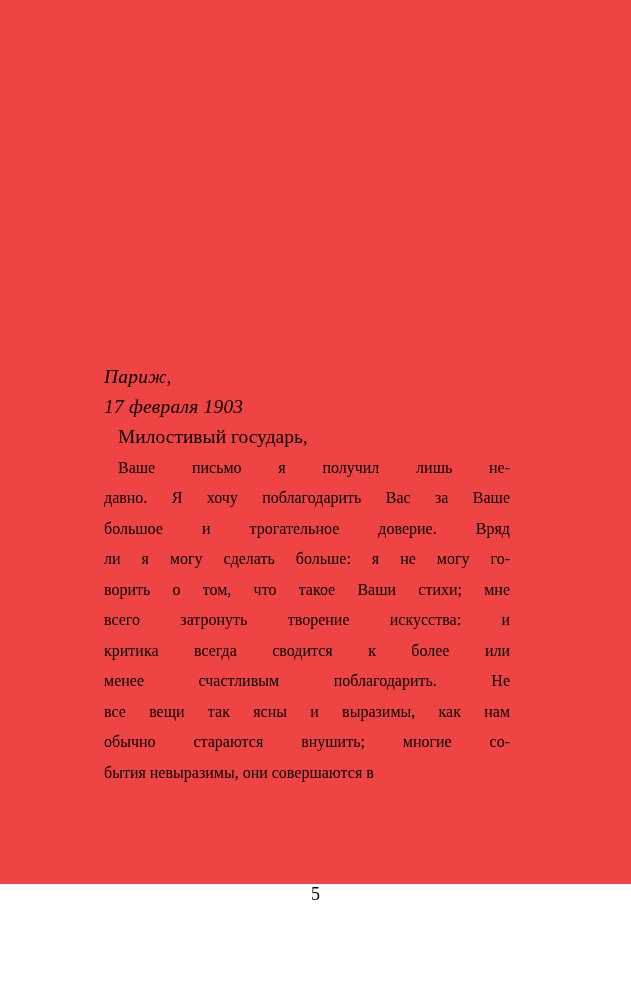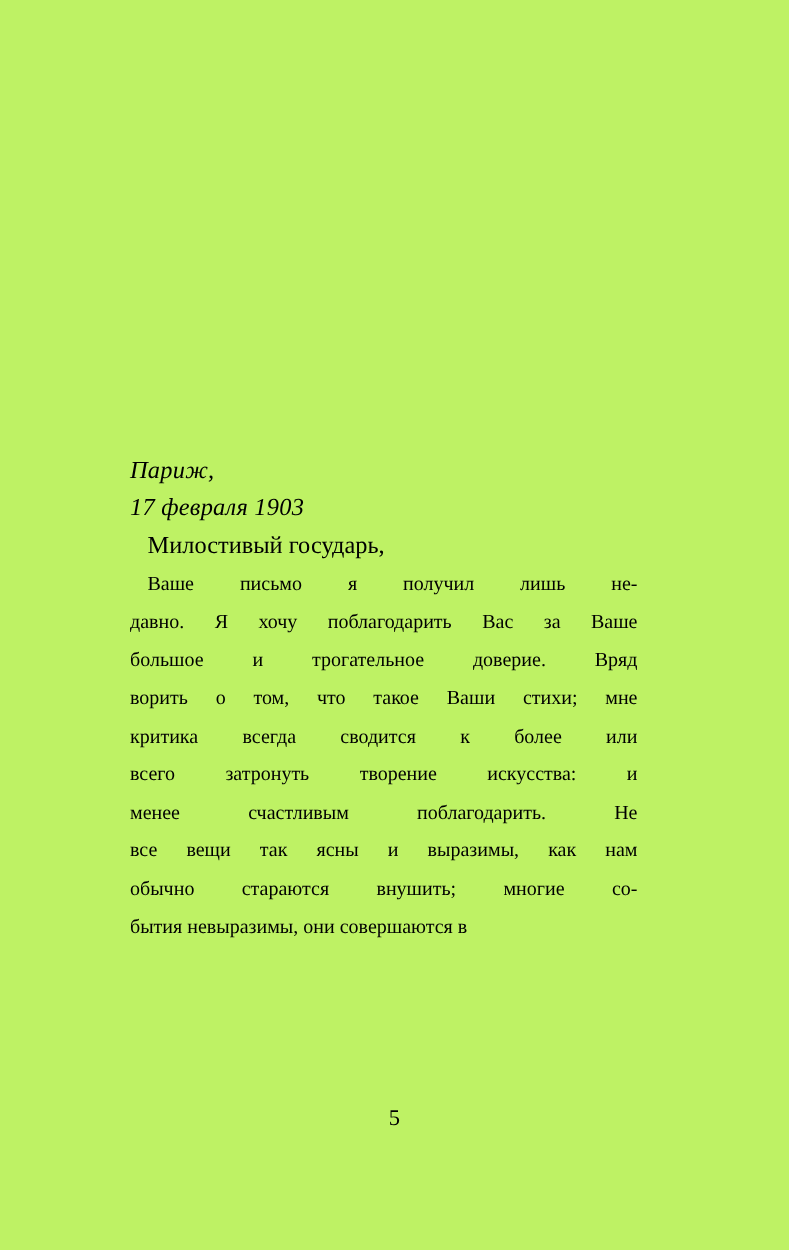--- a/index.html
+++ b/index.html
@@ -13,22 +13,22 @@
     position: relative;
     font-family: "Liberation Serif", "DejaVu Serif", serif;
     color: #000000;
     overflow: hidden;
   }
   .page {
     position: absolute;
     left: 0;
     top: 0;
     width: 631px;
-    height: 1000px;
-    background: #bef264;
+    height: 884px;
+    background: #ef4444;
   }
   .text-block {
     position: absolute;
     left: 104px;
     top: 362px;
     width: 406px;
   }
   .dateline {
     font-style: italic;
     font-size: 19.5px;
@@ -83,23 +83,24 @@
       <span class="line">Париж,</span>
       <span class="line">17 февраля 1903</span>
     </div>
 
     <div class="salutation">Милостивый государь,</div>
 
     <div class="body-para">
       <span class="ln j first">Ваше письмо я получил лишь не-</span>
       <span class="ln j">давно. Я хочу поблагодарить Вас за Ваше</span>
       <span class="ln j">большое и трогательное доверие. Вряд</span>
+      <span class="ln j">ли я могу сделать больше: я не могу го-</span>
       <span class="ln j">ворить о том, что такое Ваши стихи; мне</span>
+      <span class="ln j">всего затронуть творение искусства: и</span>
       <span class="ln j">критика всегда сводится к более или</span>
-      <span class="ln j">всего затронуть творение искусства: и</span>
       <span class="ln j">менее счастливым поблагодарить. Не</span>
       <span class="ln j">все вещи так ясны и выразимы, как нам</span>
       <span class="ln j">обычно стараются внушить; многие со-</span>
       <span class="ln">бытия невыразимы, они совершаются в</span>
     </div>
 
   </div>
 
   <div class="folio">5</div>
 

